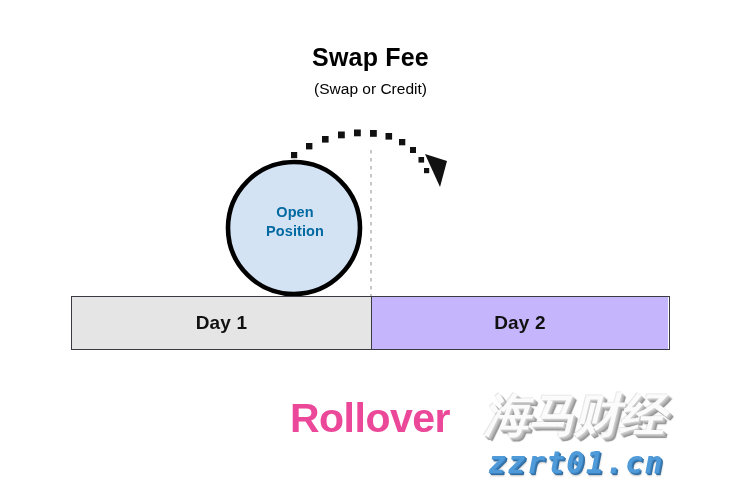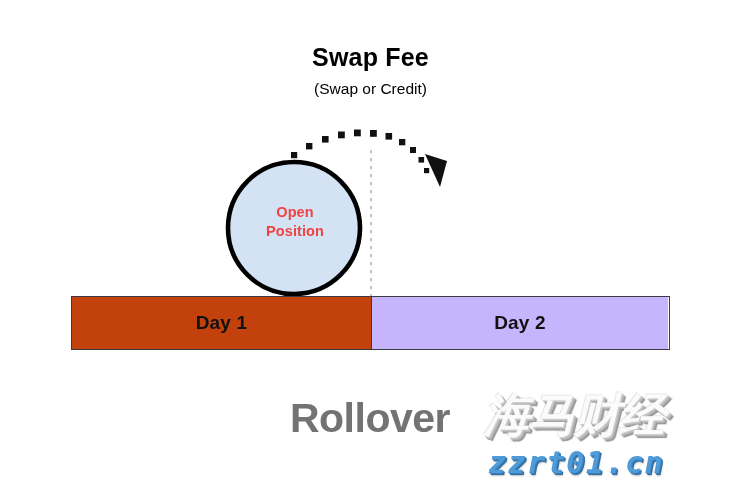--- a/index.html
+++ b/index.html
@@ -56,21 +56,21 @@
 
   
   .circle-label {
     position: absolute;
     left: 227px;
     top: 203px;
     width: 136px;
     text-align: center;
     font-size: 14.5px;
     font-weight: bold;
-    color: #ef4444;
+    color: #0369a1;
     line-height: 1.28;
     letter-spacing: 0.1px;
     pointer-events: none;
   }
 
   
   .day-bar {
     position: absolute;
     left: 71px;
     top: 296px;
@@ -85,38 +85,38 @@
     align-items: center;
     justify-content: center;
     box-sizing: border-box;
     font-size: 19px;
     font-weight: bold;
     color: #111111;
     letter-spacing: 0.2px;
   }
   .day-cell.day1 {
     width: 300px;
-    background: #c2410c;
+    background: #e5e5e5;
     border-right: 1.5px solid #3a3a42;
   }
   .day-cell.day2 {
     width: 296px;
     background: #c4b5fd;
   }
 
   
   .rollover-caption {
     position: absolute;
     left: 170px;
     top: 398px;
     width: 400px;
     text-align: center;
     font-size: 41px;
     font-weight: bold;
-    color: #737373;
+    color: #ec4899;
     letter-spacing: -0.5px;
     line-height: 1;
   }
 
   
   .watermark {
     position: absolute;
     left: 482px;
     top: 392px;
     width: 240px;

